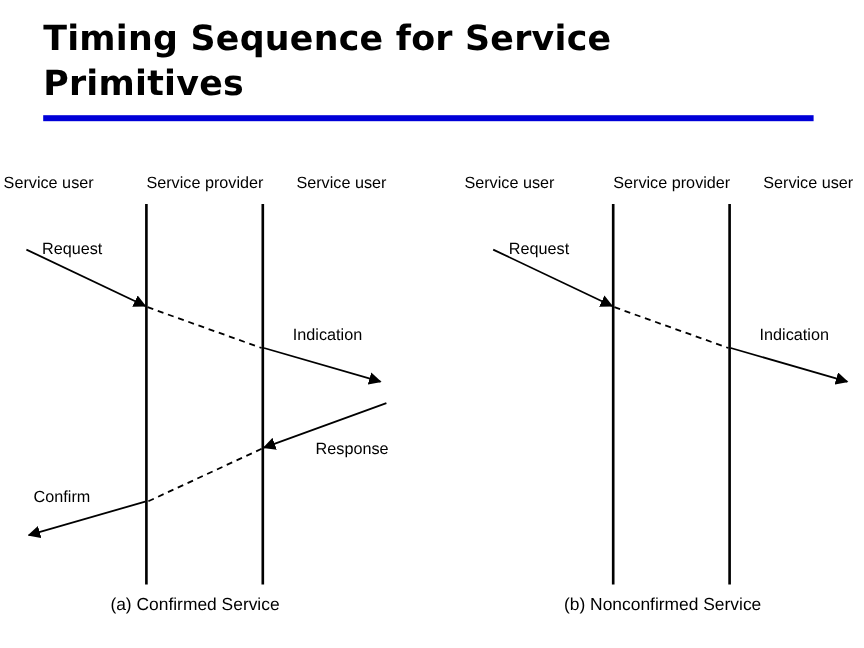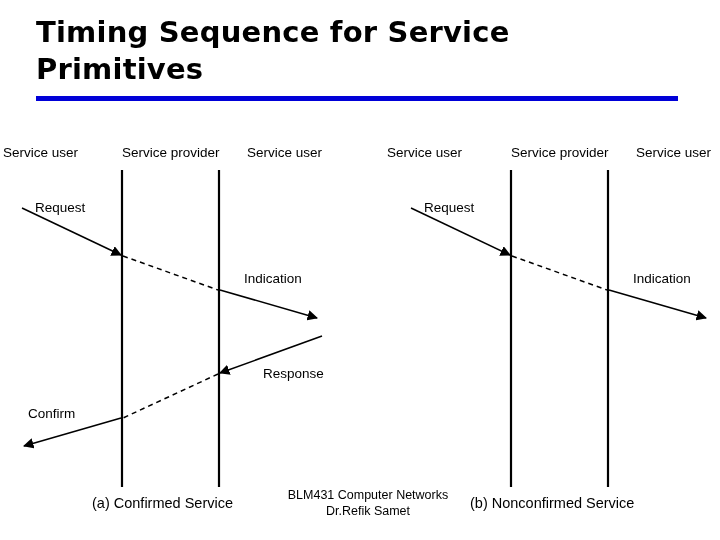--- a/index.html
+++ b/index.html
@@ -169,20 +169,16 @@
         <line class="dashed-seg" x1="512" y1="126" x2="607" y2="160"></line>
 
         <line class="solid-arrow" x1="609" y1="160" x2="706" y2="188" marker-end="url(#arrowhead)"></line>
         <text class="diagram-text" x="633" y="153">Indication</text>
 
         <text class="caption-text" x="470" y="378">(b) Nonconfirmed Service</text>
       </g>
     </svg>
   </div>
 
-  <div id="footer">
-    <div>BLM431 Computer Networks</div>
-    <div>Dr.Refik Samet</div>
-  </div>
 
   <div id="slide-number">46</div>
 
 </div>
 
 </body></html>

